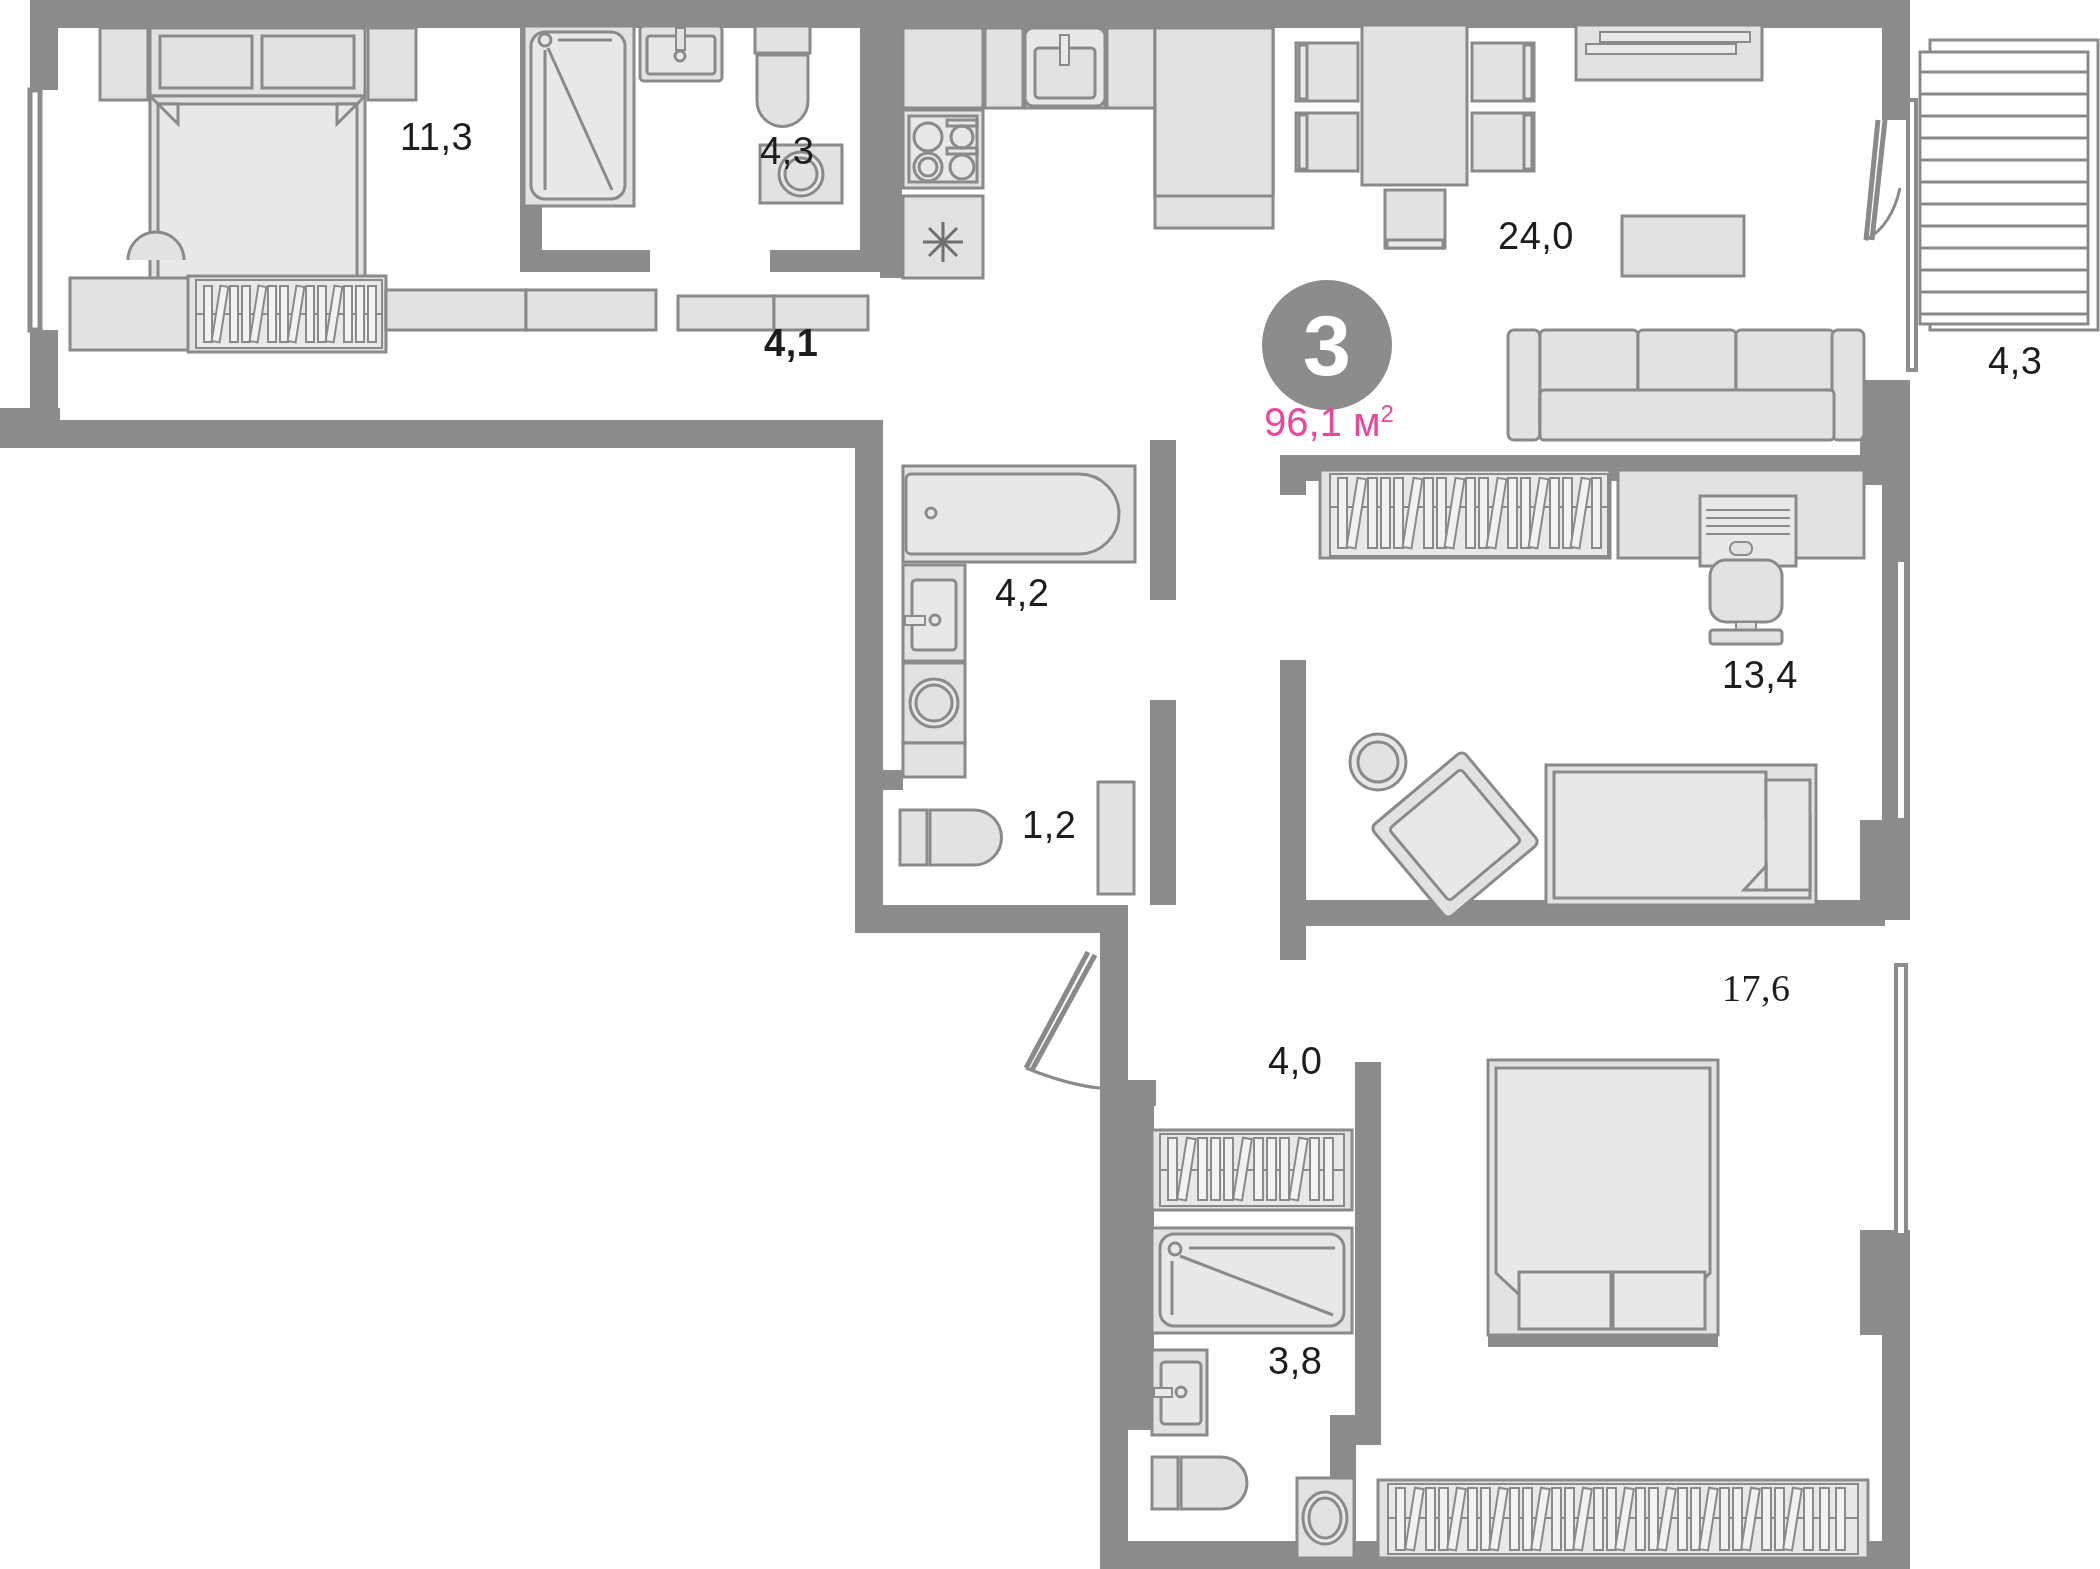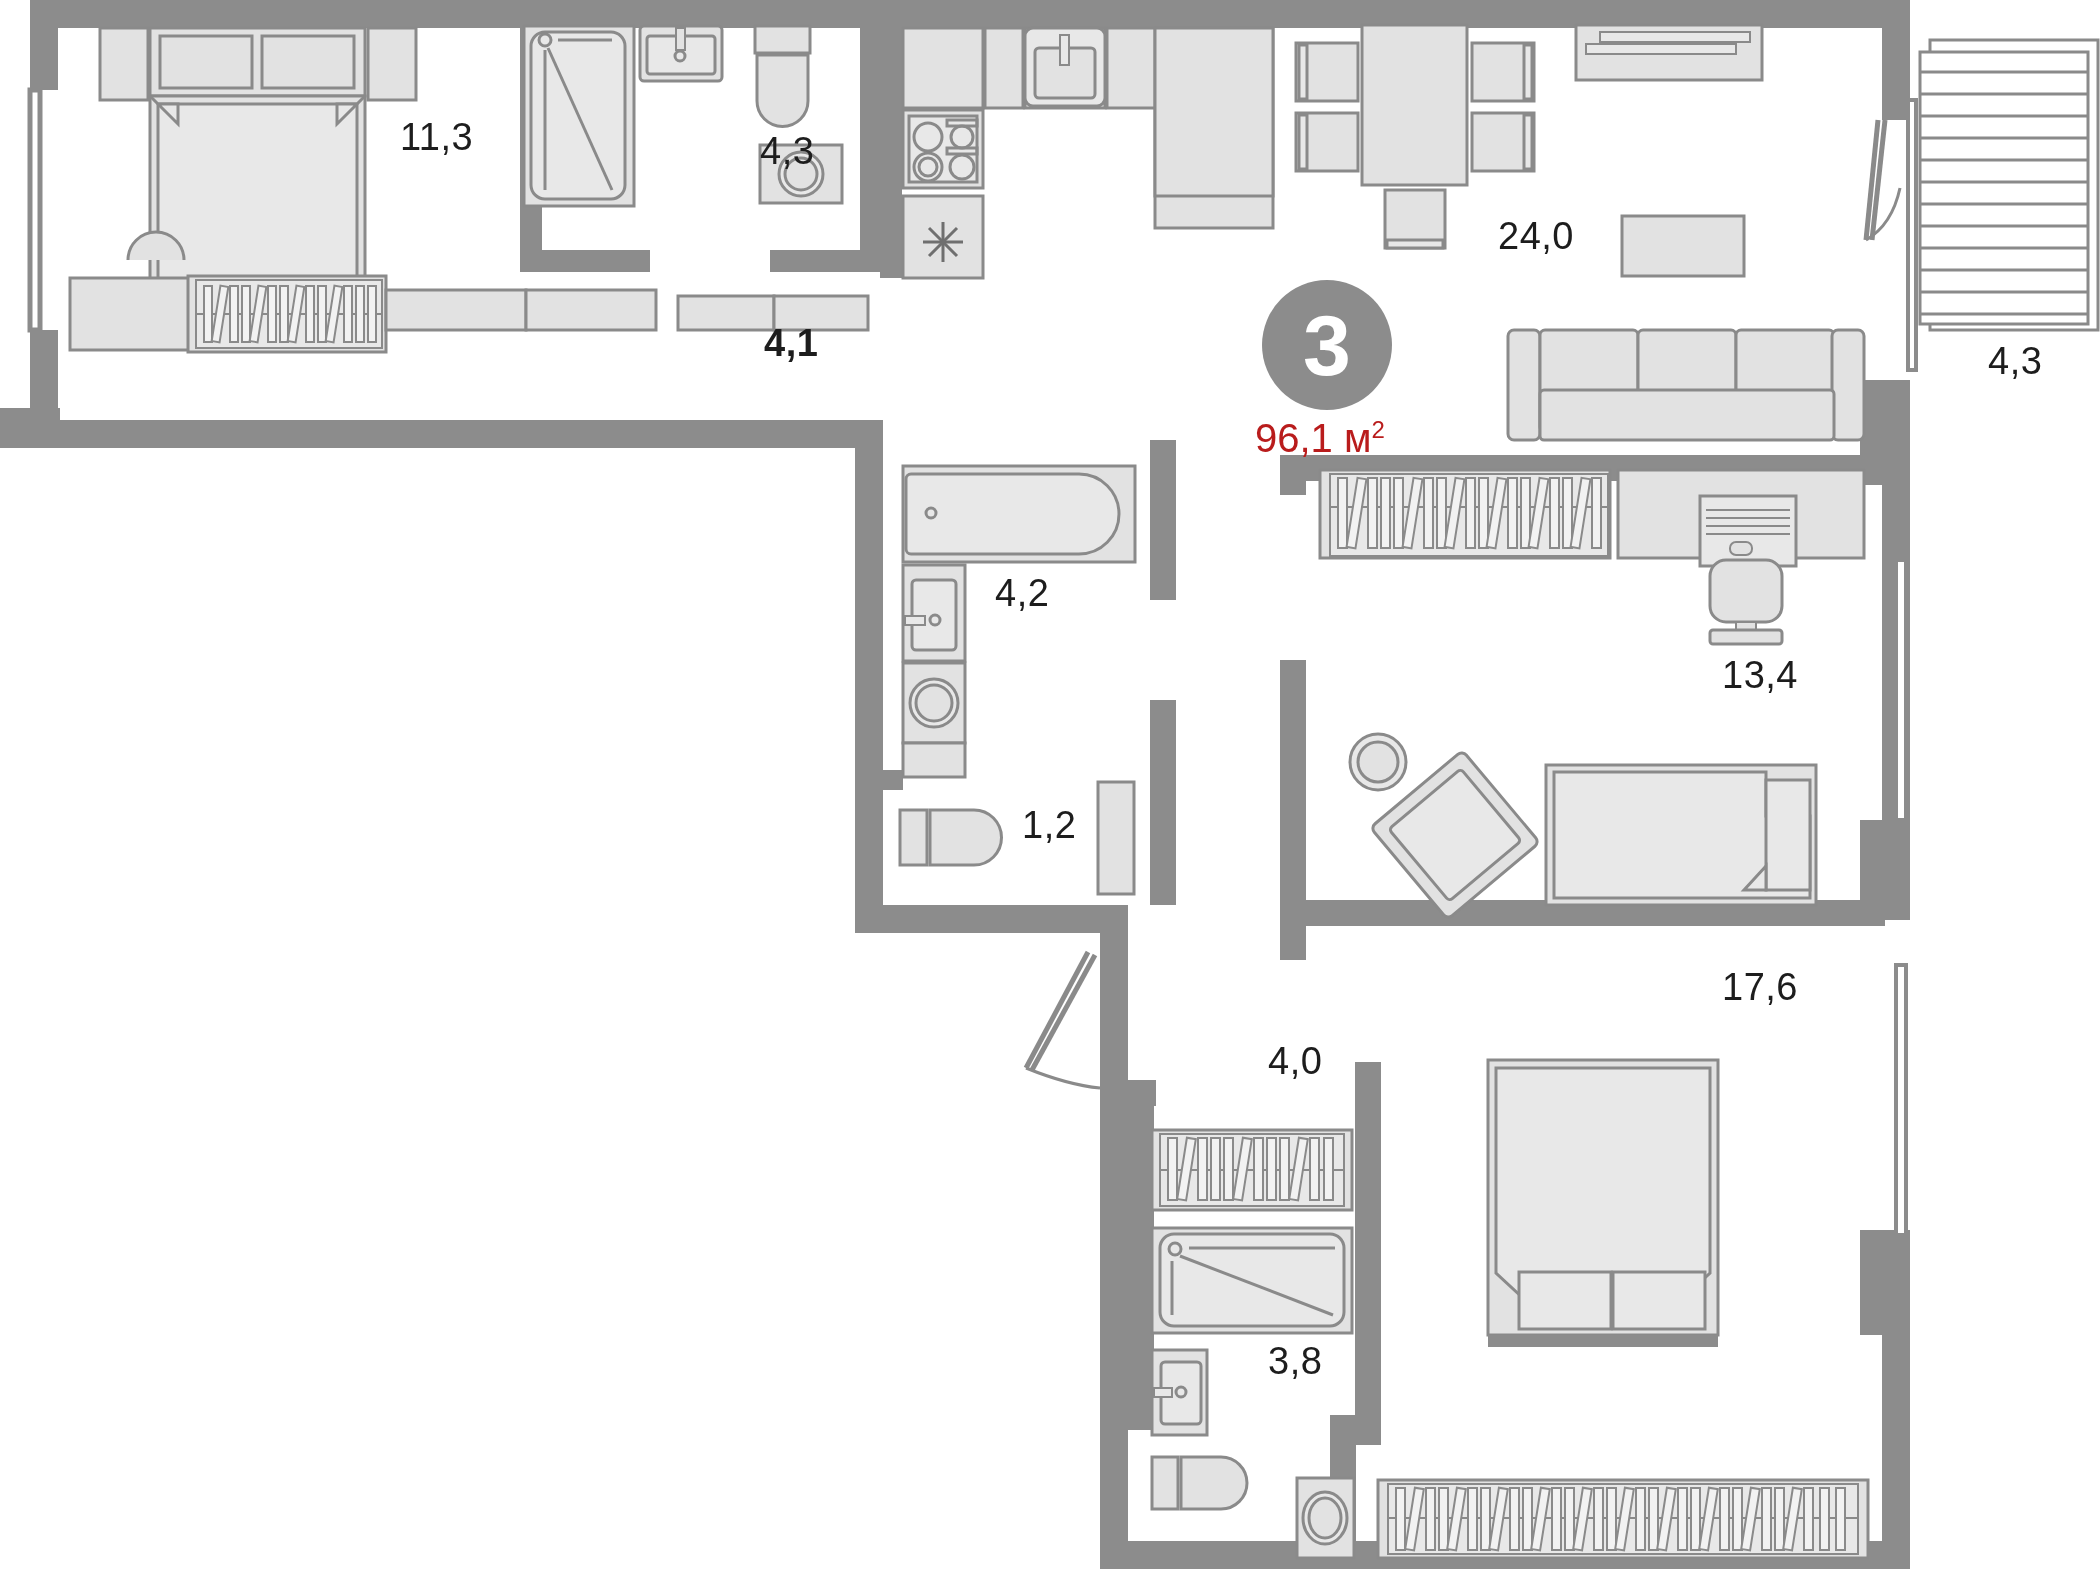--- a/index.html
+++ b/index.html
@@ -3,22 +3,22 @@
 <meta charset="utf-8">
 <style>
   html,body{margin:0;padding:0;background:#ffffff;}
   body{font-family:"Liberation Sans",sans-serif;}
   #plan-root{position:relative;width:2100px;height:1569px;background:#fff;overflow:hidden;}
   #plan-svg{position:absolute;left:0;top:0;width:2100px;height:1569px;}
   .area-label{position:absolute;color:#1d1d1d;font-size:38px;letter-spacing:.5px;white-space:nowrap;font-family:"Liberation Sans",sans-serif;text-align:right;}
   #badge{position:absolute;left:1262px;top:280px;width:130px;height:130px;border-radius:50%;
          background:#8c8c8c;display:flex;align-items:center;justify-content:center;}
   #badge span{color:#fff;font-size:86px;font-weight:700;line-height:1;}
-  #badge-area{position:absolute;left:1255px;top:416px;width:148px;text-align:left;
-              color:#b91c1c;font-size:40px;white-space:nowrap;}
+  #badge-area{position:absolute;left:1255px;top:400px;width:148px;text-align:center;
+              color:#ec4899;font-size:40px;white-space:nowrap;}
   #badge-area sup{font-size:24px;}
 </style>
 </head>
 <body>
 
 <div id="plan-root">
 
   <svg id="plan-svg" viewBox="0 0 2100 1569">
     <defs>
       <g id="hanger-set"></g>
@@ -431,21 +431,21 @@
   </svg>
 
   <div class="area-label" style="left:400px;top:116px;">11,3</div>
   <div class="area-label" style="left:760px;top:130px;">4,3</div>
   <div class="area-label" style="left:764px;top:322px;font-weight:bold;">4,1</div>
   <div class="area-label" style="left:1498px;top:215px;">24,0</div>
   <div class="area-label" style="left:1988px;top:340px;">4,3</div>
   <div class="area-label" style="left:995px;top:572px;">4,2</div>
   <div class="area-label" style="left:1022px;top:804px;">1,2</div>
   <div class="area-label" style="left:1722px;top:654px;">13,4</div>
-  <div class="area-label" style="left:1722px;top:966px;">17,6</div>
+  <div class="area-label" style="left:1722px;top:966px;font-family:Liberation Serif, serif;">17,6</div>
   <div class="area-label" style="left:1268px;top:1040px;">4,0</div>
   <div class="area-label" style="left:1228px;top:1340px;margin-left:40px;">3,8</div>
 
   <div id="badge">
     <span>3</span>
   </div>
   <div id="badge-area">
     <span>96,1</span><span>&nbsp;</span><span>м</span><sup>2</sup>
   </div>
 

